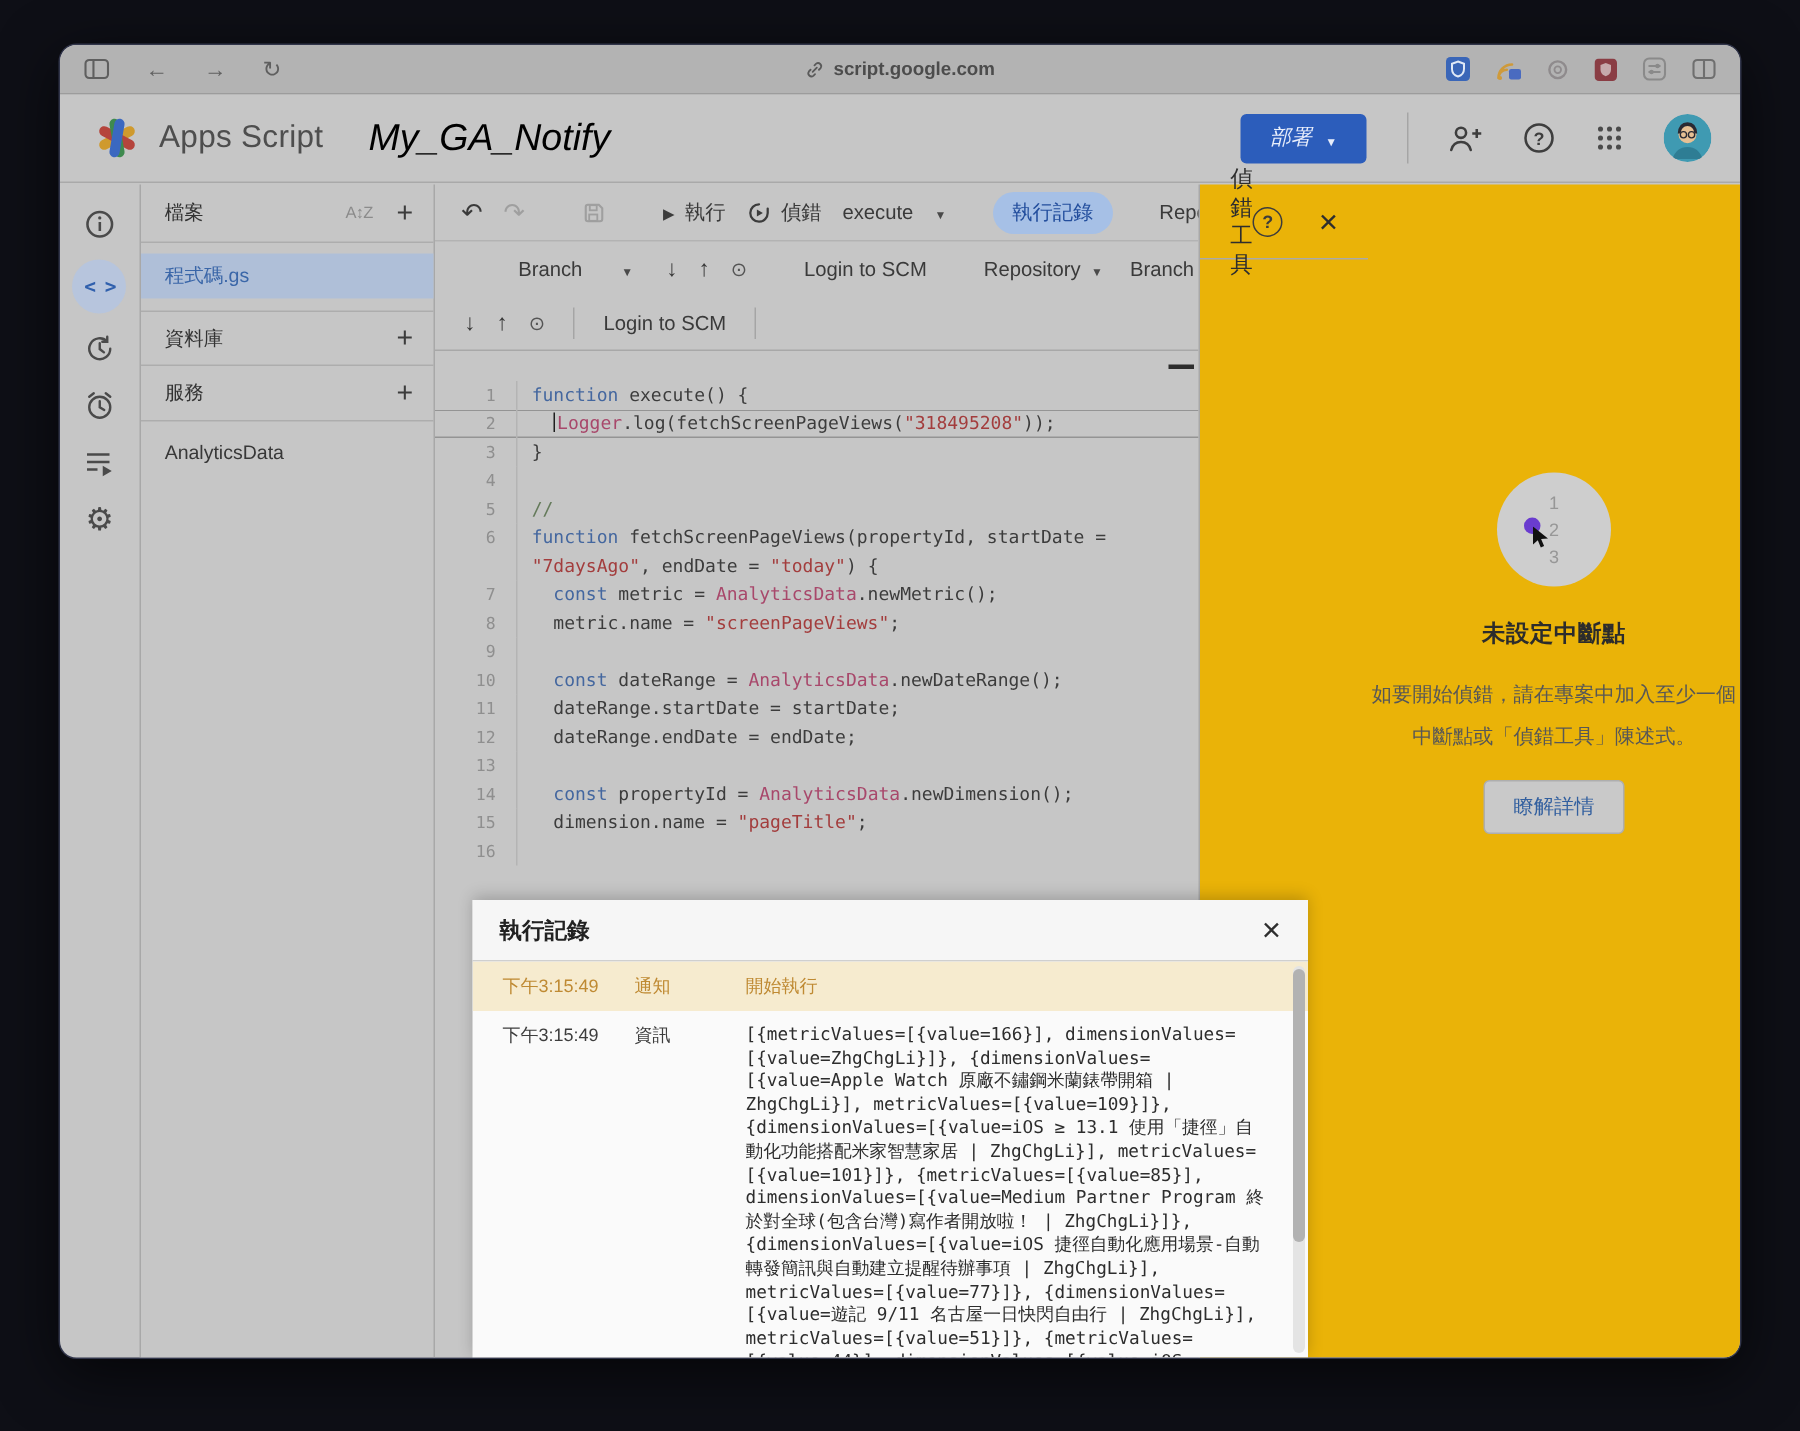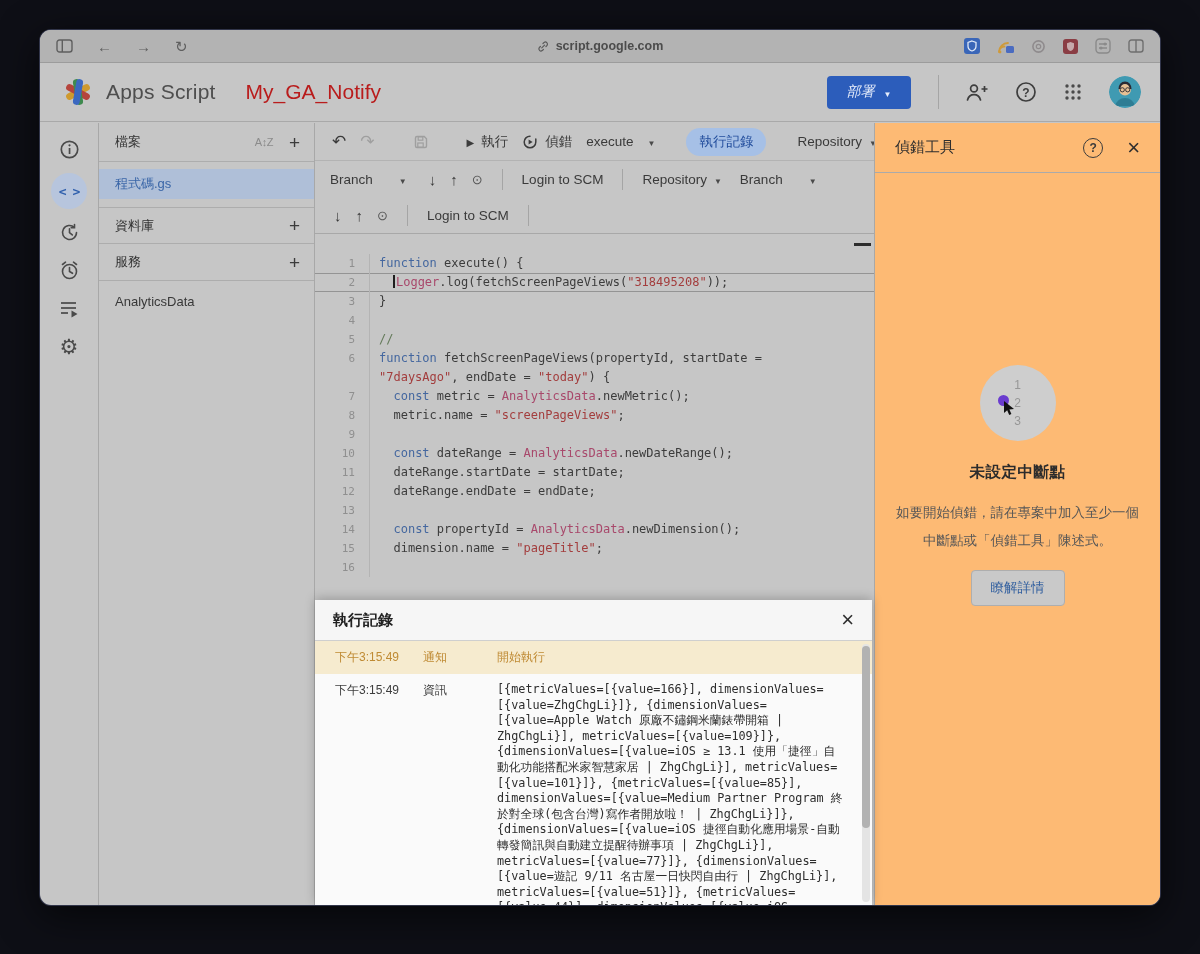--- a/index.html
+++ b/index.html
@@ -16,21 +16,21 @@
   .i-back::before{content:"←";} .i-fwd::before{content:"→";} .i-reload::before{content:"↻";}
   .url-box { position:absolute; left:50%; transform:translateX(-50%); display:flex; align-items:center; gap:6px;
              color:#4c4c4c; font-size:12.5px; font-weight:700; }
   .ext-group { margin-left:auto; display:flex; align-items:center; gap:17px; }
 
   
   .app-header { position:relative; height:59px; background:#c6c6c6; border-bottom:1px solid #a9a9a9;
                 display:flex; align-items:center; padding:4px 20px; }
   .brand { display:flex; align-items:center; gap:10px; }
   .app-name { font-size:21px; color:#4e4e4e; letter-spacing:.2px; }
-  .project-title { font-size:21px; color:#b91c1c; margin-left:30px; }
+  .project-title { font-size:25px; color:#000000; margin-left:30px;font-style:italic; }
   .header-right { position:absolute; right:0; top:0; height:100%; display:flex; align-items:center; }
   .deploy-btn { width:84px; height:33px; background:#2c5dbb; border:none; border-radius:4px; color:#e8eefb;
                 font-size:14px; display:flex; align-items:center; justify-content:center; gap:9px; cursor:pointer;font-style:italic; }
   .deploy-btn .i-caret::before{content:"▼"; font-size:8px;}
   .hdr-div { width:1px; height:34px; background:#a5a5a5; margin:0 26px 0 27px; }
   .hicon { color:#3e3e3e; margin-right:26px; display:flex; align-items:center; cursor:pointer; }
   .avatar { width:32px; height:32px; border-radius:50%; overflow:hidden; margin-right:19px; cursor:pointer; }
 
   
   .content { position:absolute; top:93px; left:0; right:0; bottom:0; display:flex; }
@@ -51,21 +51,21 @@
   .file-row { height:30px; margin-top:7px; display:flex; align-items:center; padding-left:16px; cursor:pointer; }
   .file-row.selected { background:#afbfd8; color:#3a66a8; }
   .fp-section { height:37px; display:flex; align-items:center; padding:0 14px 0 16px; border-bottom:1px solid #adadad; color:#333; cursor:pointer; }
   .fp-section:nth-of-type(3){ border-top:1px solid #adadad; margin-top:8px; }
   .fp-item { height:40px; display:flex; align-items:center; padding-left:16px; color:#383838; cursor:pointer; }
 
   
   .editor { position:relative; width:560px; background:#c6c6c6; border-right:1px solid #a8a8a8; overflow:hidden; }
   .tb-row { display:flex; align-items:center; font-size:13.5px; color:#3a3a3a; }
   .tb-row1 { height:38px; padding:0 10px; border-bottom:1px solid #b3b3b3; gap:0; }
-  .tb-row2 { height:37px; padding:0 8px; }
+  .tb-row2 { height:37px; padding:0 8px;margin-left:40px; }
   .tb-row3 { height:36px; padding:0 12px; border-bottom:1px solid #a8a8a8; }
   .vdiv { width:1px; height:21px; background:#a5a5a5; margin:0 12px; }
   .tbtn { display:flex; align-items:center; gap:7px; padding:4px 7px; cursor:pointer; white-space:nowrap;text-align:right; }
   .tbtn.disabled { color:#9f9f9f; cursor:default; }
   .i-undo::before{content:"↶"; font-size:17px;} .i-redo::before{content:"↷"; font-size:17px;}
   .i-play::before{content:"▶"; font-size:10px; color:#3c3c3c;}
   .i-caret-s::before{content:"▼"; font-size:8px; color:#4a4a4a;}
   .i-down::before{content:"↓"; font-size:15px;} .i-up::before{content:"↑"; font-size:15px;}
   .i-commit::before{content:"⊙"; font-size:13px; color:#555;}
   .log-pill { background:#a6c0e6; color:#234e9d; border-radius:15px; padding:5px 13px; font-size:13.5px; cursor:pointer; white-space:nowrap; }
@@ -74,21 +74,21 @@
   .crow { display:flex; height:19px; line-height:19px; white-space:pre; }
   .crow.current { box-shadow: inset 0 1px 0 #949494, inset 0 -1px 0 #949494; }
   .ln { width:54px; padding-right:14px; text-align:right; color:#8f8f8f; font-size:11px; flex:none; }
   .ct { border-left:1px solid #b4b4b4; padding-left:9px; flex:1; color:#3c3c3c; }
   .tok-k { color:#44679f; } .tok-cls { color:#a8486b; } .tok-str { color:#a33d3d; }
   .tok-cmt { color:#647a5a; } .tok-p { color:#3c3c3c; }
   .caret { display:inline-block; width:1.5px; height:13px; background:#1e1e1e; vertical-align:-2px; margin-right:1px; }
   .overview-mark { position:absolute; right:3px; top:120px; width:17px; height:3px; background:#2d2d2d; }
 
   
-  .debug-panel { flex:1; background:#fdba74; display:flex; flex-direction:column; }
+  .debug-panel { flex:1; background:#eab308; display:flex; }
   .dp-header { height:50px; display:flex; align-items:center; padding:0 20px; border-bottom:1px solid #aaa; }
   .dp-title { font-size:15px; color:#2e2e2e; flex:1; }
   .help-circle { width:20px; height:20px; border:1.6px solid #3c3c3c; border-radius:50%; display:flex; align-items:center;
                  justify-content:center; font-size:12px; font-weight:700; color:#3c3c3c; margin-right:24px; cursor:pointer; }
   .help-circle::before{ content:"?"; }
   .i-close::before{ content:"×"; font-size:22px; color:#2e2e2e; }
   .close-btn { cursor:pointer; line-height:1; }
   .dp-body { text-align:center; padding-top:192px; }
   .illus { position:relative; width:76px; height:76px; margin:0 auto; background:#cecece; border-radius:50%;
            display:flex; flex-direction:column; align-items:center; justify-content:center; }

